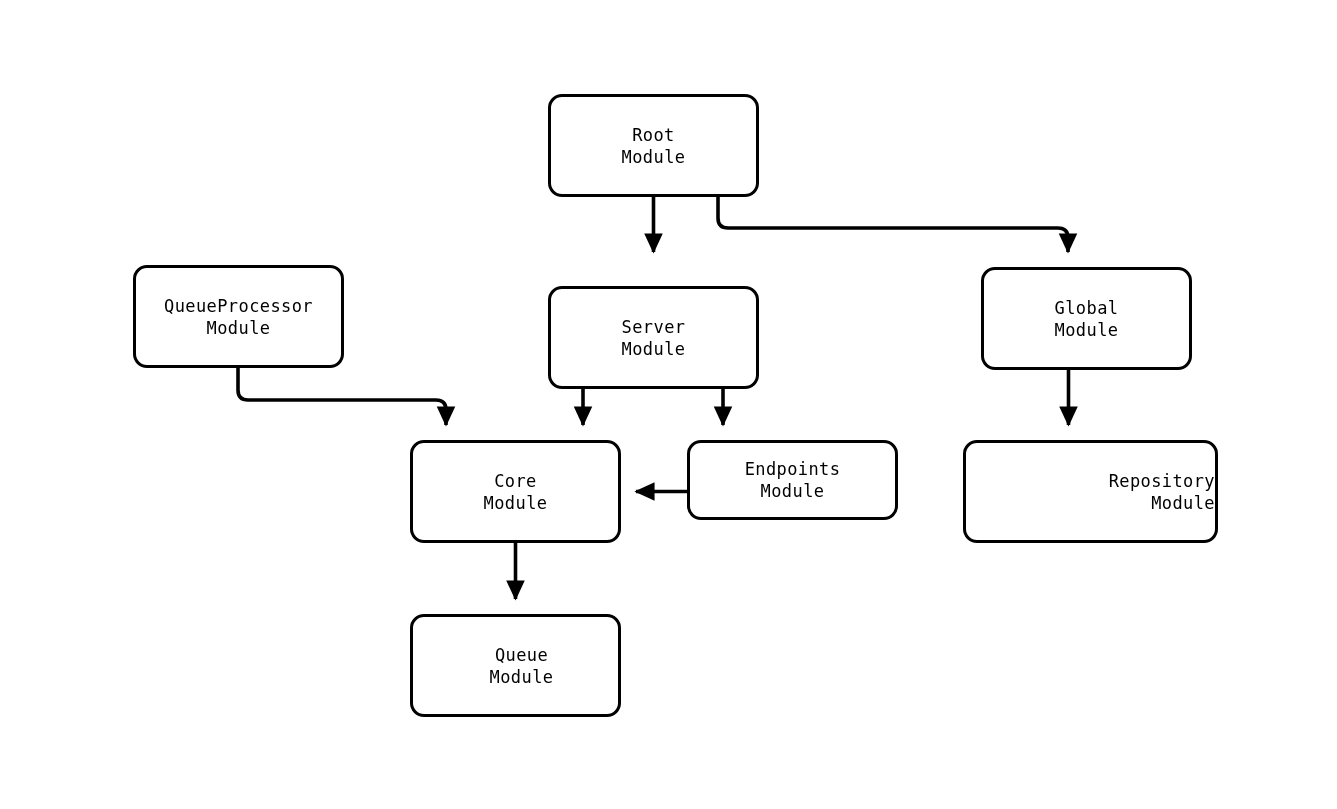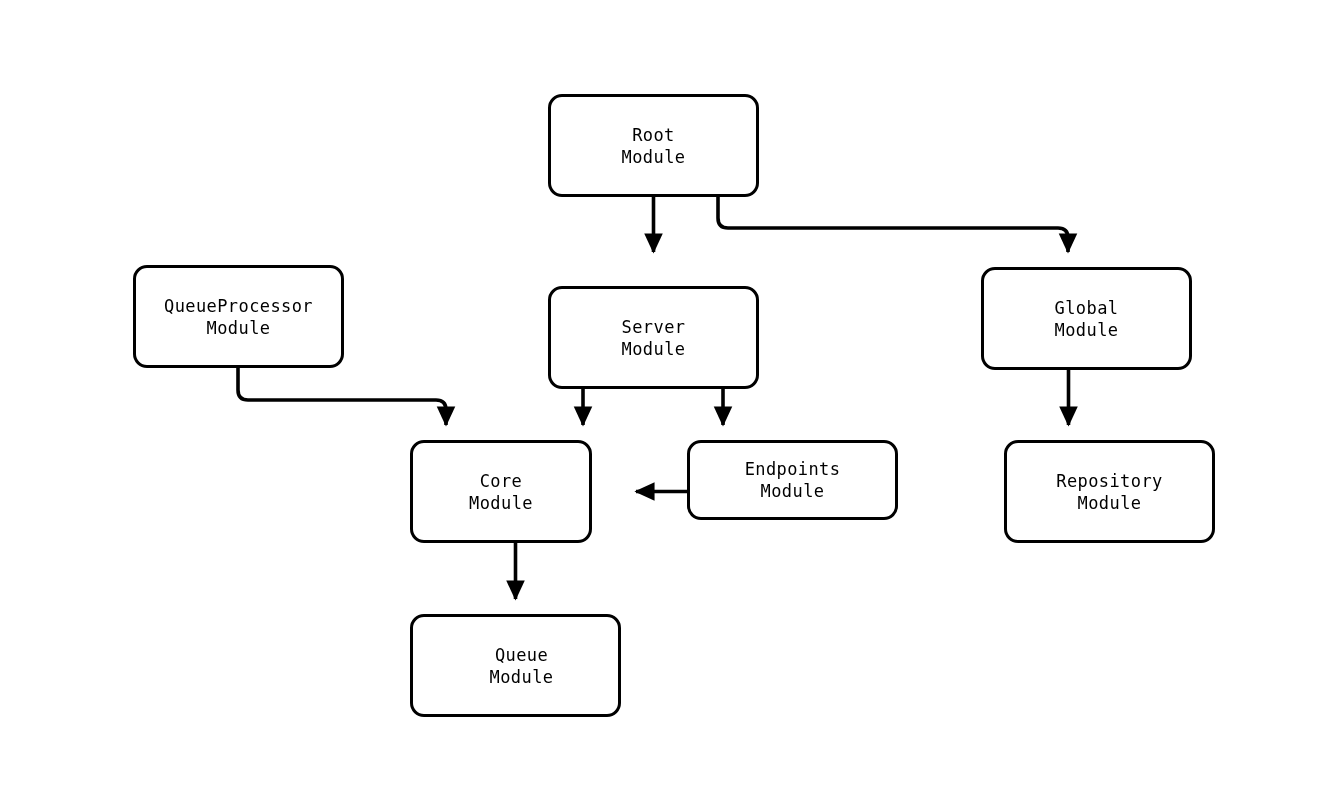--- a/index.html
+++ b/index.html
@@ -94,31 +94,31 @@
   <div class="node" style="left:548px; top:267px; width:211px; height:103px;margin-top:19px;">
     <div class="node-line">Server</div>
     <div class="node-line">Module</div>
   </div>
 
   <div class="node" style="left:963px; top:267px; width:211px; height:103px;margin-left:18px;">
     <div class="node-line">Global</div>
     <div class="node-line">Module</div>
   </div>
 
-  <div class="node" style="left:410px; top:440px; width:182px; height:103px;">
+  <div class="node" style="left:410px; top:440px; width:211px; height:103px;">
     <div class="node-line">Core</div>
     <div class="node-line">Module</div>
   </div>
 
   <div class="node" style="left:687px; top:440px; width:211px; height:80px;">
     <div class="node-line">Endpoints</div>
     <div class="node-line">Module</div>
   </div>
 
-  <div class="node" style="left:1004px; top:440px; width:211px; height:103px;">
+  <div class="node" style="left:963px; top:440px; width:255px; height:103px;align-items:flex-end;">
     <div class="node-line">Repository</div>
     <div class="node-line">Module</div>
   </div>
 
   <div class="node" style="left:410px; top:614px; width:211px; height:103px;padding-left:12px;">
     <div class="node-line">Queue</div>
     <div class="node-line">Module</div>
   </div>
 
 </div>

